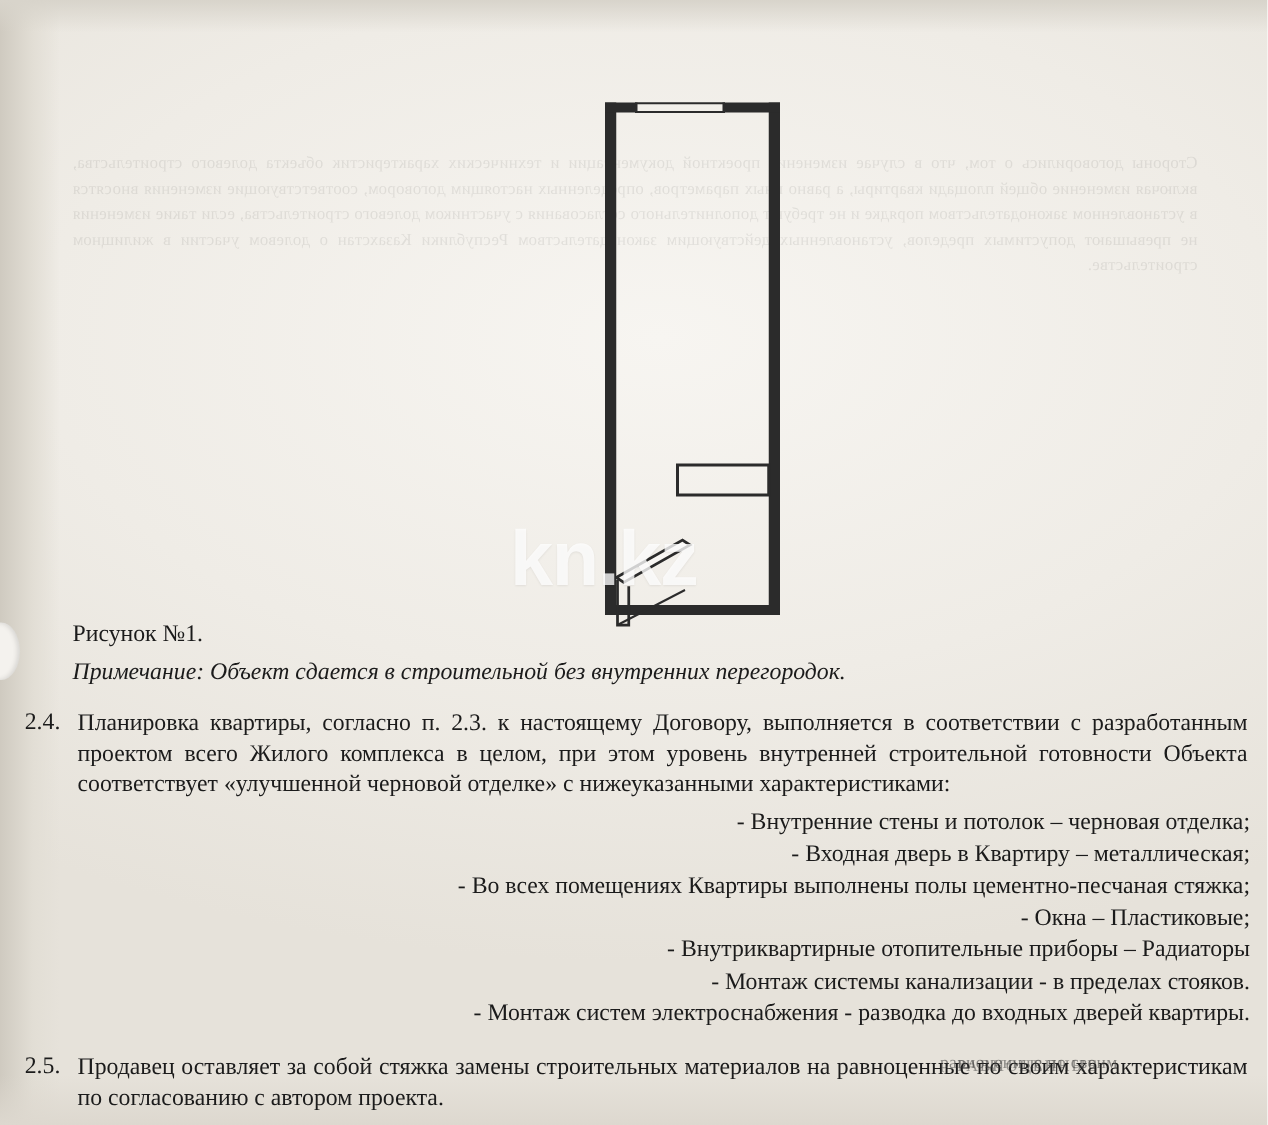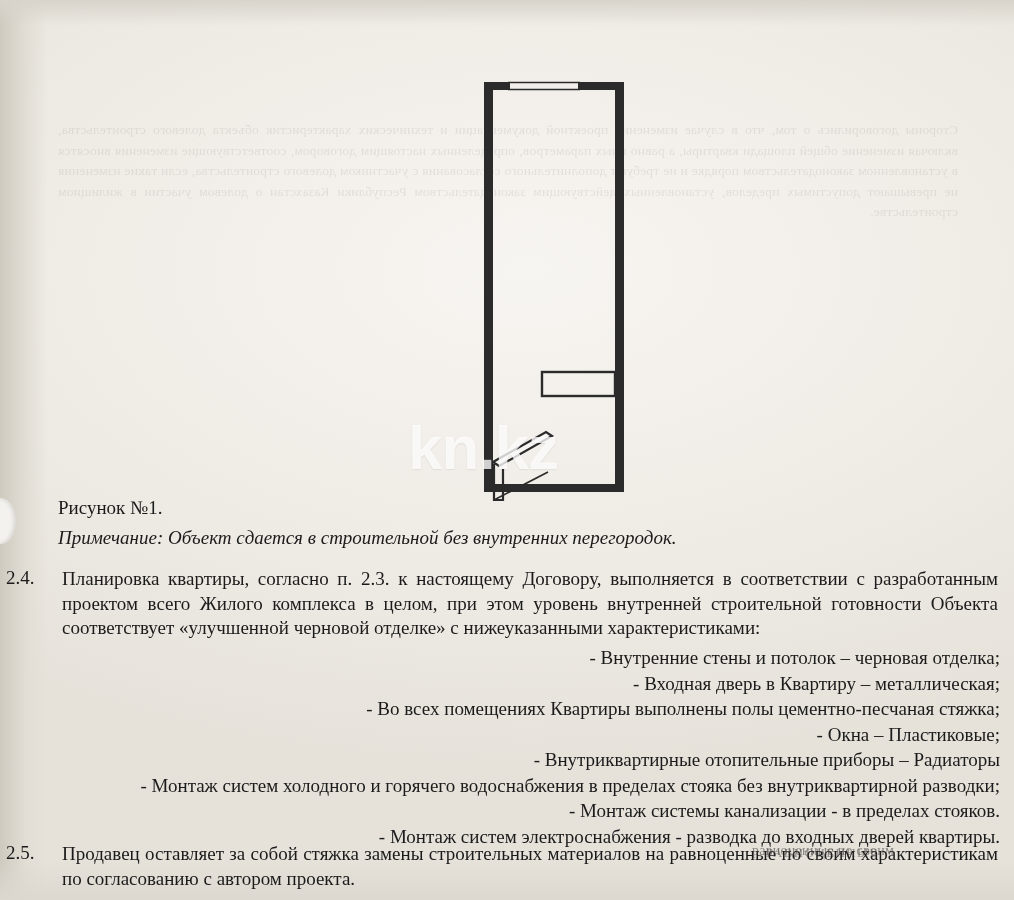--- a/index.html
+++ b/index.html
@@ -94,21 +94,21 @@
 
   .clause {
     position: absolute;
     display: flex;
     align-items: flex-start;
   }
   .clause-num {
     width: 58px;
     flex: 0 0 58px;
     font-size: 19px;
-    text-align: left;
+    text-align: center;
     padding-left: 2px;
     box-sizing: border-box;
   }
   .clause-body {
     width: 936px;
     font-size: 19px;
     line-height: 1.29;
   }
   .just {
     text-align: justify;
@@ -228,21 +228,20 @@
     <div class="clause-num">2.4.</div>
     <div class="clause-body just">Планировка квартиры, согласно п. 2.3. к настоящему Договору, выполняется в соответствии с разработанным проектом всего Жилого комплекса в целом, при этом уровень внутренней строительной готовности Объекта соответствует «улучшенной черновой отделке» с нижеуказанными характеристиками:</div>
   </div>
 
   <div class="bullets">
     <div>- Внутренние стены и потолок – черновая отделка;</div>
     <div>- Входная дверь в Квартиру – металлическая;</div>
     <div>- Во всех помещениях Квартиры выполнены полы цементно-песчаная стяжка;</div>
     <div>- Окна – Пластиковые;</div>
     <div>- Внутриквартирные отопительные приборы – Радиаторы</div>
-    <div>- Монтаж систем холодного и горячего водоснабжения в пределах стояка без внутриквартирной разводки;</div>
     <div>- Монтаж системы канализации - в пределах стояков.</div>
     <div>- Монтаж систем электроснабжения - разводка до входных дверей квартиры.</div>
   </div>
 
   <div class="clause" style="left:4px; top:842px; width:994px;">
     <div class="clause-num">2.5.</div>
     <div class="clause-body just">Продавец оставляет за собой стяжка замены строительных материалов на равноценные по своим характеристикам по согласованию с автором проекта.</div>
   </div>
 
   <div id="stamp-overlay">равноценные по своим</div>

